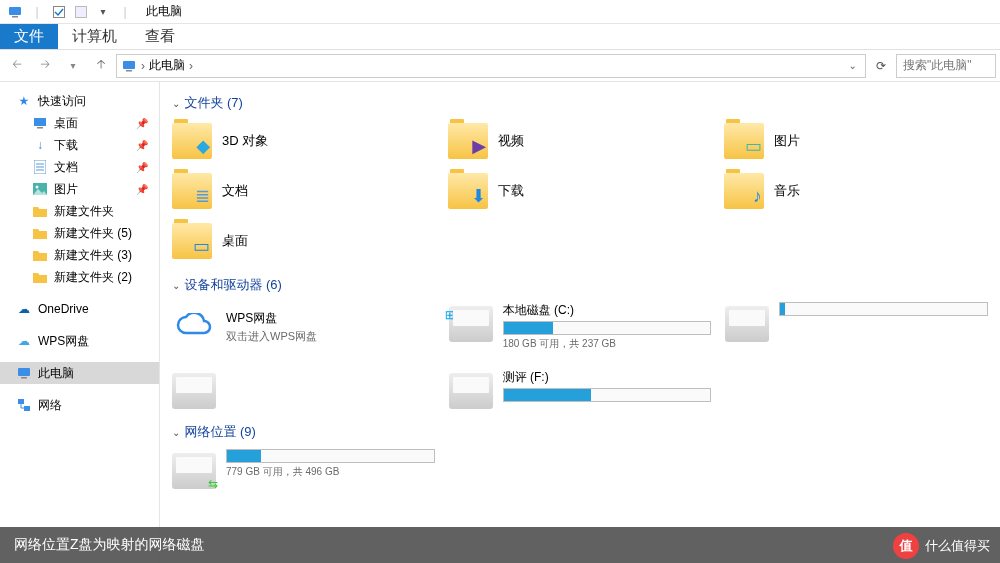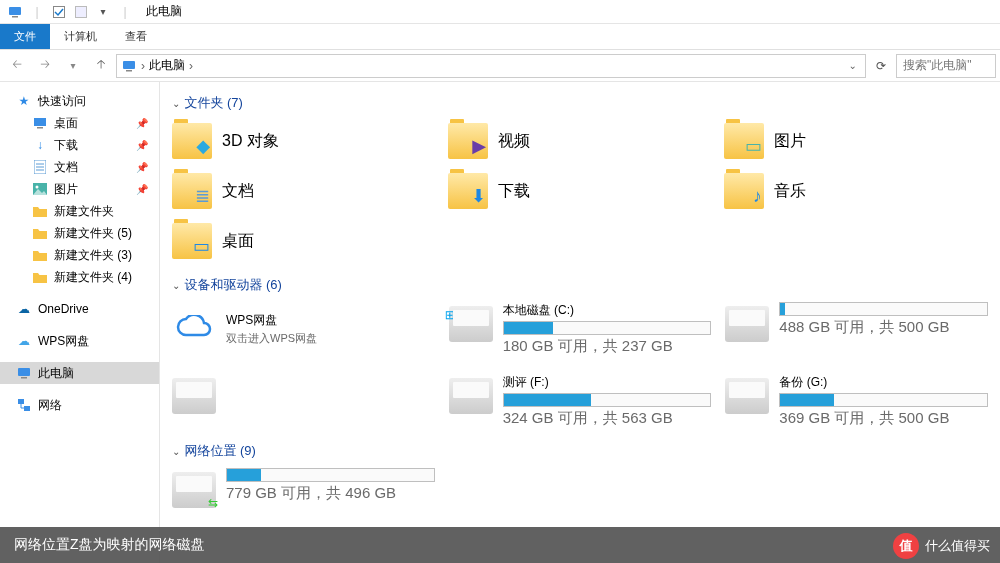--- a/index.html
+++ b/index.html
@@ -6,21 +6,21 @@
 body { width: 1000px; height: 563px; overflow: hidden; background: #fff; font-size: 12px; position: relative; }
 
 
 .titlebar { height: 24px; display: flex; align-items: center; background: #fff; border-bottom: 1px solid #e5e5e5; padding-left: 6px; gap: 4px; }
 .titlebar .qat { display: flex; gap: 4px; align-items: center; }
 .titlebar .qat-btn { width: 18px; height: 18px; display: flex; align-items: center; justify-content: center; }
 .titlebar .title { margin-left: 8px; font-size: 12px; }
 
 
 .ribbon { height: 26px; display: flex; align-items: stretch; background: #fff; border-bottom: 1px solid #e0e0e0; }
-.ribbon .tab { padding: 0 14px; display: flex; align-items: center; font-size: 11px; cursor: pointer; }
+.ribbon .tab { padding: 0 14px; display: flex; align-items: center; font-size: 15px; cursor: pointer; }
 .ribbon .tab.file { background: #1979ca; color: #fff; }
 .ribbon .tab { color: #333; }
 
 
 .navbar { height: 32px; display: flex; align-items: center; padding: 2px 4px; gap: 2px; border-bottom: 1px solid #e5e5e5; }
 .nav-btn { width: 26px; height: 24px; display: flex; align-items: center; justify-content: center; color: #888; cursor: pointer; }
 .nav-btn.active { color: #555; }
 .addr { flex: 1; height: 24px; border: 1px solid #ccc; display: flex; align-items: center; padding: 0 4px; gap: 4px; }
 .addr .crumb { display: flex; align-items: center; gap: 4px; font-size: 12px; }
 .addr .spacer { flex: 1; }
@@ -45,32 +45,32 @@
 .content { flex: 1; padding: 8px 12px; overflow-y: auto; }
 .section-hdr { display: flex; align-items: center; gap: 4px; color: #13449c; font-size: 13px; margin: 4px 0 8px 0; cursor: pointer; }
 .section-hdr .chev { font-size: 10px; color: #555; }
 
 .folder-grid { display: grid; grid-template-columns: repeat(3, 1fr); gap: 8px 12px; margin-bottom: 14px; }
 .folder-item { display: flex; align-items: center; gap: 10px; height: 42px; cursor: pointer; }
 .folder-ico { width: 40px; height: 36px; position: relative; }
 .fld-base { position: absolute; inset: 0; background: linear-gradient(#ffe9a8,#f7c344); border-radius: 2px; }
 .fld-tab { position: absolute; left: 2px; top: -4px; width: 14px; height: 6px; background: #f7c344; border-radius: 1px 1px 0 0; }
 .fld-overlay { position: absolute; right: 2px; bottom: 2px; font-size: 18px; }
-.folder-label { font-size: 16px; }
+.folder-label { font-size: 13px; }
 
 .drive-grid { display: grid; grid-template-columns: repeat(3, 1fr); gap: 18px 14px; margin-bottom: 14px; }
 .drive-item { display: flex; gap: 10px; cursor: pointer; }
 .drive-ico { width: 44px; height: 36px; background: linear-gradient(#eee,#ccc); border-radius: 3px; position: relative; flex-shrink: 0; margin-top: 4px; }
 .drive-ico::after { content: ""; position: absolute; left: 4px; right: 4px; top: 4px; height: 16px; background: #fafafa; border-radius: 1px; }
 .drive-ico .badge { position: absolute; left: -4px; top: 2px; font-size: 12px; }
 .drive-info { flex: 1; min-width: 0; }
 .drive-name { font-size: 12px; margin-bottom: 2px; }
 .drive-bar { height: 14px; border: 1px solid #bfbfbf; background: #fafafa; margin-bottom: 2px; position: relative; }
 .drive-bar .fill { position: absolute; left: 0; top: 0; bottom: 0; background: #26a0da; }
-.drive-stat { font-size: 15px; color: #6a6a6a; }
+.drive-stat { font-size: 10px; color: #6a6a6a; }
 .wps-item { display: flex; gap: 10px; align-items: center; }
 .wps-ico { width: 44px; height: 44px; display: flex; align-items: center; justify-content: center; color: #2e8ae6; }
 .wps-sub { font-size: 11px; color: #6a6a6a; }
 
 
 .caption-bar { position: absolute; left: 0; right: 0; bottom: 0; height: 36px; background: rgba(80,80,80,0.9); color: #fff; display: flex; align-items: center; padding: 0 14px; font-size: 14px; }
 .brand { position: absolute; right: 10px; bottom: 4px; display: flex; align-items: center; gap: 6px; color: #fff; font-size: 13px; }
 .brand .circ { width: 26px; height: 26px; border-radius: 50%; background: #f04142; display: flex; align-items: center; justify-content: center; color: #fff; font-size: 13px; font-weight: bold; }
 
 
@@ -203,21 +203,21 @@
             </svg>
           </span>
           <span>新建文件夹 (3)</span>
         </div>
         <div class="tree-item sub">
           <span class="ico">
             <svg width="14" height="12">
               <path d="M0 2 h5 l1.5 2 H14 V12 H0 Z" fill="#f7c344"></path>
             </svg>
           </span>
-          <span>新建文件夹 (4)</span>
+          <span>新建文件夹 (2)</span>
         </div>
       </div>
     <div class="tree-sep"></div>
     <div class="tree-item">
       <span class="ico ico-cloud-blue">☁</span>
       <span>OneDrive</span>
     </div>
     <div class="tree-sep"></div>
     <div class="tree-item">
       <span class="ico ico-cloud-lt">☁</span>
@@ -337,44 +337,32 @@
             </div>
             <div class="drive-stat">180 GB 可用，共 237 GB</div>
           </div>
         </div>
         <div class="drive-item">
           <div class="drive-ico"></div>
           <div class="drive-info">
             <div class="drive-bar">
               <div class="fill" style="width:2.4%"></div>
             </div>
-            <div class="drive-stat">488 GB 可用，共 500 GB</div>
           </div>
         </div>
         <div class="drive-item">
           <div class="drive-ico"></div>
         </div>
         <div class="drive-item">
           <div class="drive-ico"></div>
           <div class="drive-info">
             <div class="drive-name">测评 (F:)</div>
             <div class="drive-bar">
               <div class="fill" style="width:42.45115452930728%"></div>
             </div>
-            <div class="drive-stat">324 GB 可用，共 563 GB</div>
-          </div>
-        </div>
-        <div class="drive-item">
-          <div class="drive-ico"></div>
-          <div class="drive-info">
-            <div class="drive-name">备份 (G:)</div>
-            <div class="drive-bar">
-              <div class="fill" style="width:26.200000000000003%"></div>
-            </div>
-            <div class="drive-stat">369 GB 可用，共 500 GB</div>
           </div>
         </div>
       </div>
 
     <div class="section-hdr">
       <span class="chev">⌄</span>
       <span>网络位置 (9)</span>
     </div>
     <div class="drive-grid" id="net-grid" style="grid-template-columns:repeat(3,1fr)">
         <div class="drive-item">

